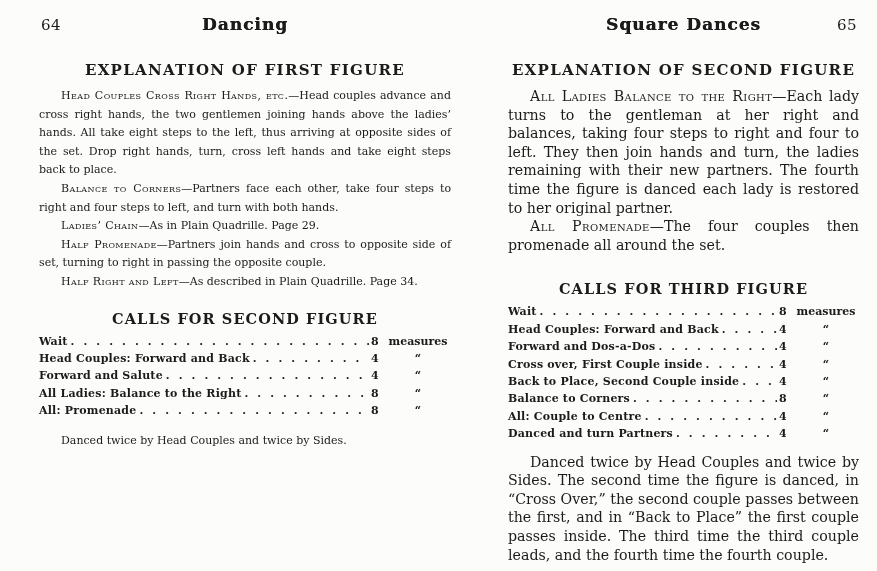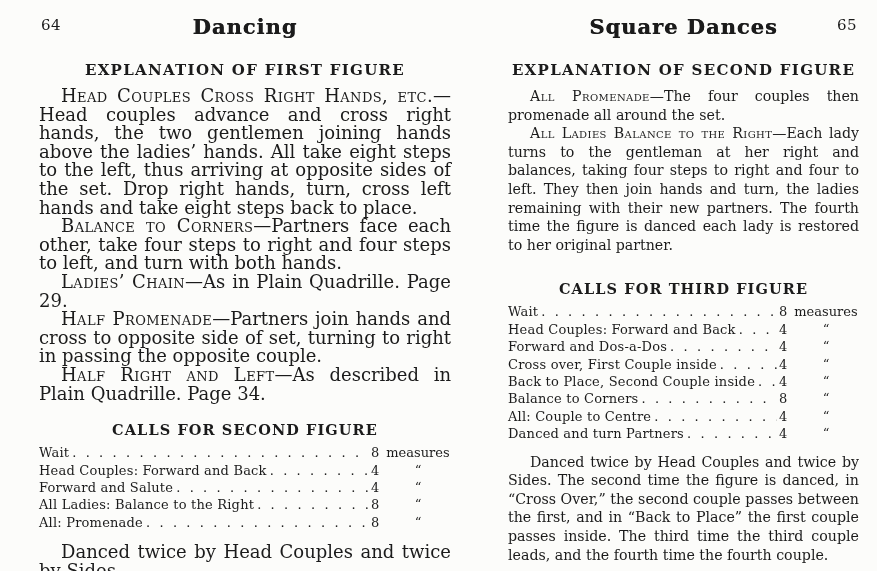--- a/index.html
+++ b/index.html
@@ -17,61 +17,61 @@
   #right-page { left: 508px; width: 351px; }
 
   .running-head { position: relative; height: 22px; }
   .page-num { position: absolute; top: 2px; font-size: 15px; letter-spacing: 0.5px; }
   #left-page  .page-num { left: 2px; }
   #right-page .page-num { right: 2px; }
   .running-title {
     position: absolute; left: 0; right: 0; top: 0;
     text-align: center;
     font-weight: 700;
-    font-size: 21px;
+    font-size: 17px;
     letter-spacing: 1px;
     text-shadow: 0.4px 0 0 currentColor; 
   }
 
   .section-heading {
     margin-top: 25px;
     text-align: center;
     font-weight: 700;
     font-size: 15px;
     letter-spacing: 1.3px;
     white-space: nowrap;
   }
 
   .body-text { margin-top: 8px; }
   .para {
     margin: 0;
     text-align: justify;
     text-indent: 22px;
-    font-size: 18px;
+    font-size: 11px;
     line-height: 18.6px;
   }
   #right-page .para { font-size: 14.2px; line-height: 18.6px; }
   .lead { font-variant: small-caps; letter-spacing: 0.4px; }
 
   .calls-heading {
     text-align: center;
     font-weight: 700;
     font-size: 14.5px;
     letter-spacing: 1.1px;
     margin-top: 18px;
     white-space: nowrap;
   }
   #right-page .calls-heading { margin-top: 26px; }
 
   .calls { margin-top: 6px; }
   .call-row {
     display: flex;
     align-items: baseline;
-    font-weight: 400;
-    font-size: 13px;
+    font-weight: 700;
+    font-size: 11px;
     line-height: 17.4px;
     white-space: nowrap;
   }
   .call-label { flex: 0 0 auto; letter-spacing: 0.2px; }
   .dots { flex: 1 1 auto; overflow: hidden; margin: 0 2px 0 3px; }
   .dots::after {
     content: ". . . . . . . . . . . . . . . . . . . . . . . . . . . . . . . . . . . . . . . . . . . . . . . . . .";
     letter-spacing: 2.6px;
   }
   .call-value { flex: 0 0 14px; text-align: left; }
@@ -139,22 +139,22 @@
 
 <div class="page" id="right-page">
   <div class="running-head">
     <span class="running-title">Square Dances</span>
     <span class="page-num">65</span>
   </div>
 
   <div class="section-heading">EXPLANATION OF SECOND FIGURE</div>
 
   <div class="body-text">
+    <p class="para"><span class="lead">All Ladies Balance to the Right</span><span>—Each lady turns to the gentleman at her right and balances, taking four steps to right and four to left.  They then join hands and turn, the ladies remaining with their new partners.  The fourth time the figure is danced each lady is restored to her original partner.</span></p>
     <p class="para"><span class="lead">All Promenade</span><span>—The four couples then promenade all around the set.</span></p>
-    <p class="para"><span class="lead">All Ladies Balance to the Right</span><span>—Each lady turns to the gentleman at her right and balances, taking four steps to right and four to left.  They then join hands and turn, the ladies remaining with their new partners.  The fourth time the figure is danced each lady is restored to her original partner.</span></p>
   </div>
 
   <div class="calls-heading">CALLS FOR THIRD FIGURE</div>
 
   <div class="calls">
     <div class="call-row">
       <span class="call-label">Wait</span>
         <span class="dots"></span>
         <span class="call-value">8</span>
         <span class="call-unit">measures</span>

